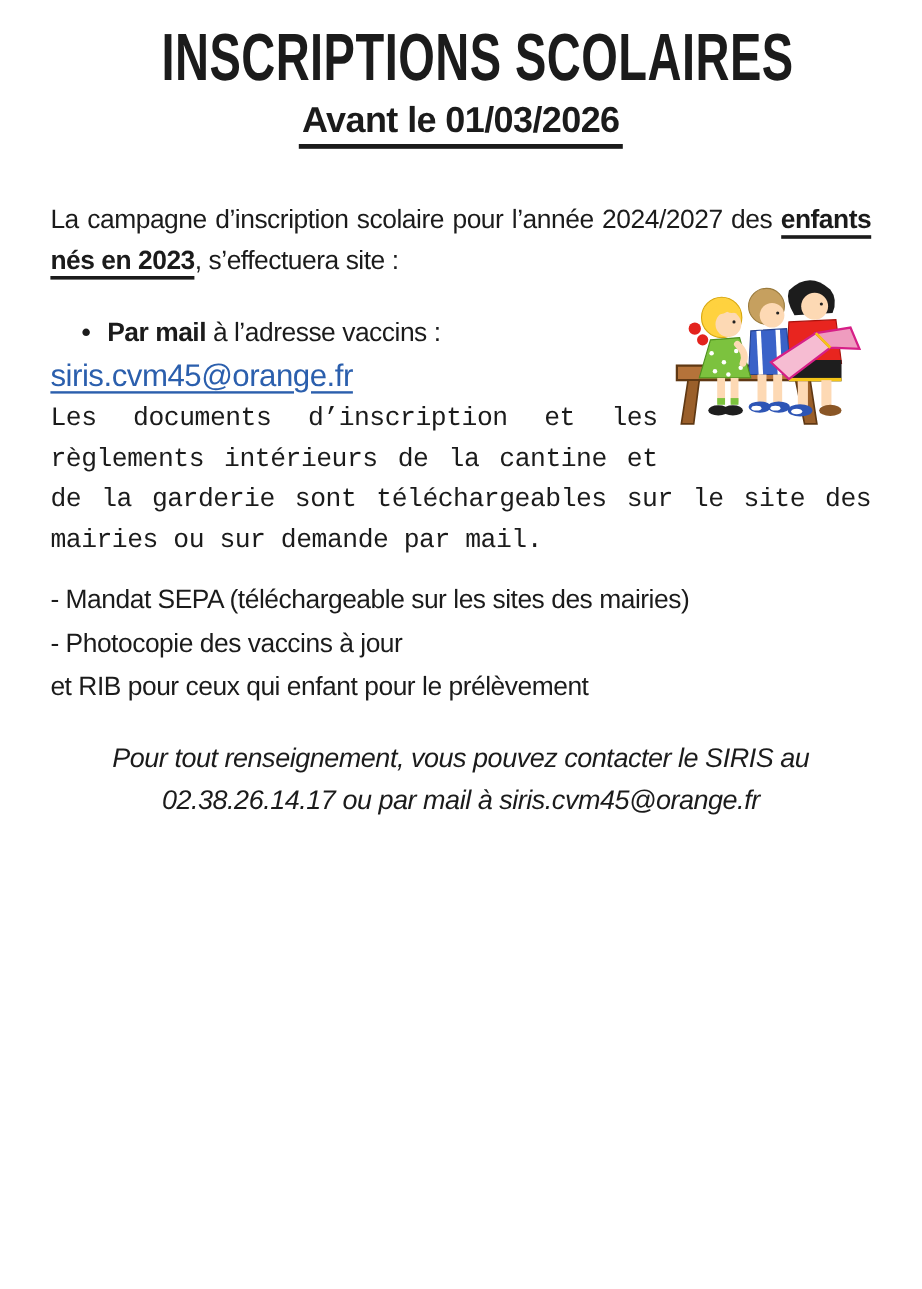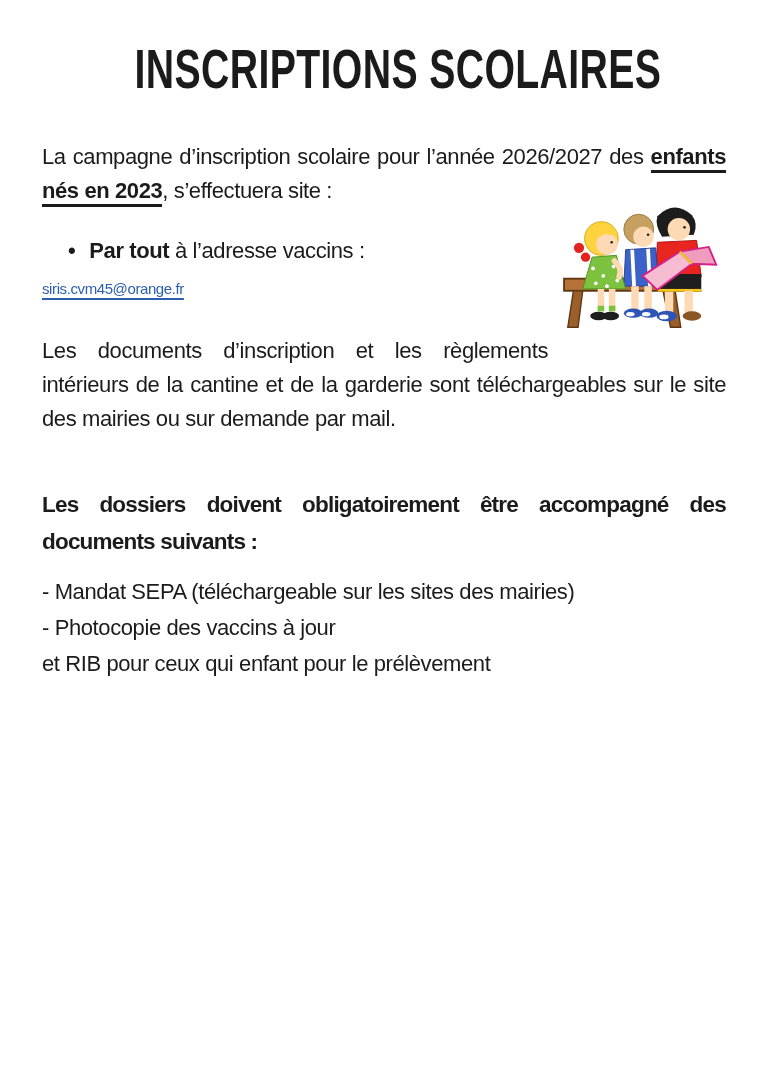--- a/index.html
+++ b/index.html
@@ -9,21 +9,21 @@
   }
   body {
     width: 768px;
     height: 1074px;
     overflow: hidden;
   }
   .page {
     width: 768px;
     height: 752px;
     box-sizing: border-box;
-    padding: 40px 42px 0;
+    padding: 20px 42px 0;
     background: #ffffff;
     overflow: hidden;
     font-family: "Liberation Sans", sans-serif;
     color: #1b1b1b;
   }
   p { margin: 0; }
 
   
   .title-line1, .title-line2 { text-align: center; font-weight: bold; }
   .title-line1 span {
@@ -76,24 +76,24 @@
   }
 
   .bullet-item { margin-top: 26px; padding-left: 26px; }
   .bullet-item .bullet { font-weight: bold; margin-right: 14px; }
 
   .email-line { margin-top: 2px; }
   .email-link {
     text-decoration: underline;
     text-decoration-thickness: 2px;
     text-underline-offset: 4px;
-    font-size: 15px;
-  }
-
-  .docs-info { margin-top: 28px; text-align: justify; }
+    font-size: 26px;
+  }
+
+  .docs-info { text-align: justify; font-family: Liberation Mono, monospace; }
 
   .rdv-item { margin-top: 26px; }
 
   .docs-heading {
     clear: both;
     margin-top: 50px;
     font-weight: bold;
     text-align: justify;
     letter-spacing: -0.8px;
     font-size: 22.5px;
@@ -113,22 +113,25 @@
   }
 </style>
 </head>
 <body>
 
 <div class="page">
 
   <div class="title-line1">
     <span>INSCRIPTIONS SCOLAIRES</span>
   </div>
-
-  <p class="body-text intro"><span>La campagne d’inscription scolaire pour l’année 2026/2027 des </span><span class="bold-underline">enfants nés en 2023</span><span>, s’effectuera site :</span></p>
+  <div class="deadline">
+    <span>Avant le 01/03/2026</span>
+  </div>
+
+  <p class="body-text intro"><span>La campagne d’inscription scolaire pour l’année 2024/2027 des </span><span class="bold-underline">enfants nés en 2023</span><span>, s’effectuera site :</span></p>
 
   <div class="clipart-float">
     <svg width="168" height="140" viewBox="0 0 175 150" xmlns="http://www.w3.org/2000/svg">
 
       <g>
         <rect x="4" y="95" width="132" height="13" fill="#b5733a" stroke="#5f3813" stroke-width="2"></rect>
         <path d="M14 108 L8 147 L19 147 L24 108 Z" fill="#9a5f2a" stroke="#5f3813" stroke-width="1.5"></path>
         <path d="M110 108 L118 147 L129 147 L123 108 Z" fill="#9a5f2a" stroke="#5f3813" stroke-width="1.5"></path>
       </g>
 
@@ -185,29 +188,29 @@
       </g>
 
       <g>
         <path d="M88 92 L128 66 L141 79 L104 107 Z" fill="#f6bcd2" stroke="#d61f87" stroke-width="2"></path>
         <path d="M128 66 L159 61 L167 80 L141 79 Z" fill="#ef9cbf" stroke="#d61f87" stroke-width="2"></path>
         <path d="M128 66 L141 79" stroke="#f5c518" stroke-width="2.5"></path>
       </g>
     </svg>
   </div>
 
-  <p class="body-text bullet-item"><span class="bullet">•</span><span class="bold">Par tout</span><span> à l’adresse vaccins :</span></p>
+  <p class="body-text bullet-item"><span class="bullet">•</span><span class="bold">Par mail</span><span> à l’adresse vaccins :</span></p>
 
   <p class="body-text email-line"><a href="#" class="email-link" style="color:#2b5fad">siris.cvm45@orange.fr</a></p>
 
   <p class="body-text docs-info">Les documents d’inscription et les règlements intérieurs de la cantine et de la garderie sont téléchargeables sur le site des mairies ou sur demande par mail.</p>
 
 
-  <p class="body-text docs-heading">Les dossiers doivent obligatoirement être accompagné des documents suivants :</p>
 
   <div class="docs-list body-text">
     <div class="doc-line">- Mandat SEPA (téléchargeable sur les sites des mairies)</div>
     <div class="doc-line">- Photocopie des vaccins à jour</div>
     <div class="doc-line">et RIB pour ceux qui enfant pour le prélèvement</div>
   </div>
 
+  <p class="body-text footer-note">Pour tout renseignement, vous pouvez contacter le SIRIS au 02.38.26.14.17 ou par mail à siris.cvm45@orange.fr</p>
 
 </div>
 
 </body></html>

